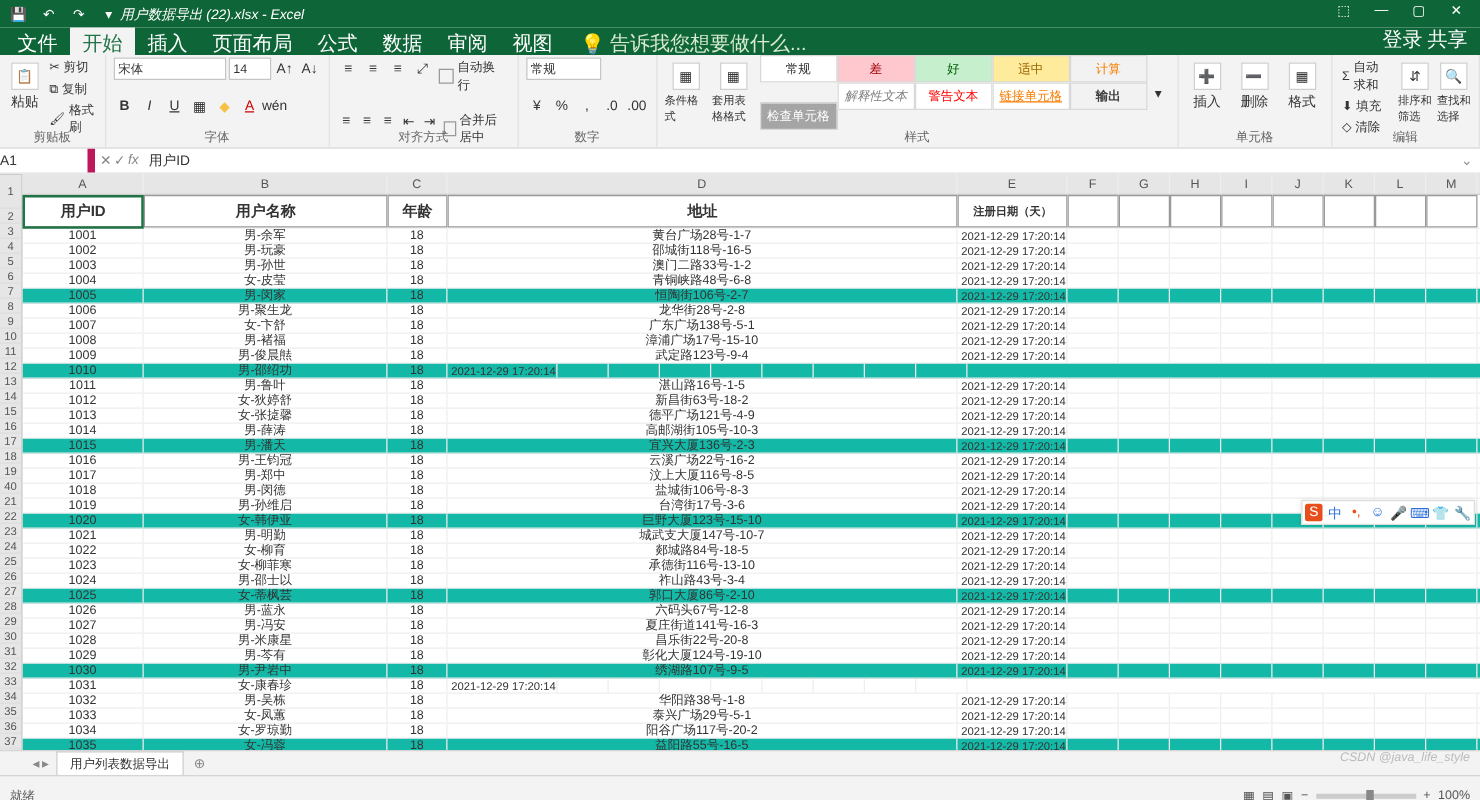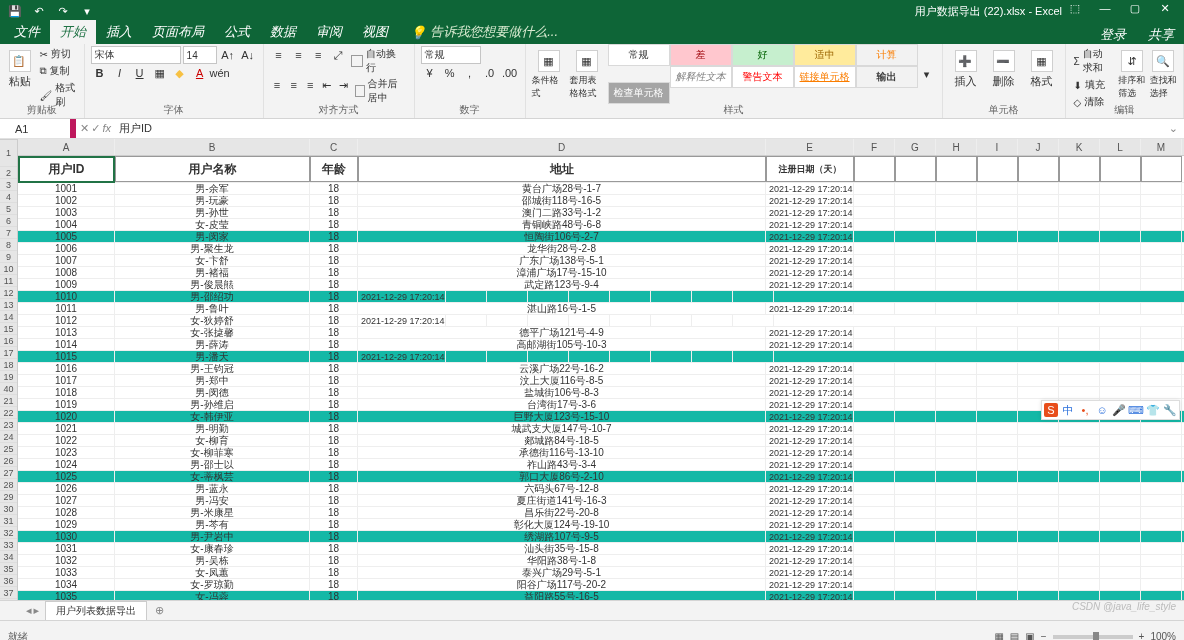--- a/index.html
+++ b/index.html
@@ -1,54 +1,54 @@
 <!DOCTYPE html>
 <html><head>
 <meta charset="utf-8">
 <style>
 * { margin:0; padding:0; box-sizing:border-box; font-family:"Microsoft YaHei","SimSun",Arial,sans-serif; }
 body { background:#fff; width:1184px; height:640px; overflow:hidden; font-size:11px; color:#333; position:relative;}
 .titlebar { background:#0e6537; height:22px; display:flex; align-items:center; color:#fff; padding:0 6px; }
 .titlebar .qat { display:flex; gap:6px; align-items:center;}
 .titlebar .qat .btn { width:18px; height:18px; display:flex; align-items:center; justify-content:center; color:#fff;}
-.titlebar .title { flex:1; text-align:right; font-size:11px;}
+.titlebar .title { flex:1; text-align:left; font-size:11px;font-style:italic;}
 .titlebar .wincontrols { display:flex; gap:4px;}
 .titlebar .wincontrols .wc { width:26px; height:18px; text-align:center;}
-.ribbon-tabs { background:#0e6537; height:22px; display:flex; align-items:flex-end; padding-left:4px; color:#fff; font-size:13px;font-style:italic;}
+.ribbon-tabs { background:#0e6537; height:22px; display:flex; align-items:flex-start; padding-left:4px; color:#fff; font-size:16px;}
 .ribbon-tabs .tab { padding:3px 10px; cursor:pointer;}
 .ribbon-tabs .tab.active { background:#f3f3f3; color:#217346; }
 .ribbon-tabs .tell { margin-left:6px; display:flex; align-items:center; gap:4px; padding:3px 6px; color:#d8ead0;}
-.ribbon-tabs .right { margin-left:auto; display:flex; gap:22px; padding-right:10px;}
+.ribbon-tabs .right { margin-left:auto; display:flex; gap:4px; padding-right:10px;}
 .ribbon { background:#f3f3f3; height:75px; border-bottom:1px solid #d4d4d4; display:flex; font-size:11px;}
 .group { border-right:1px solid #e1e1e1; padding:2px 6px 0 6px; display:flex; flex-direction:column; align-items:center; }
 .group .body { display:flex; gap:4px; height:56px; align-items:flex-start;}
 .group .label { font-size:10px; color:#666; text-align:center; width:100%; padding:1px 0;}
 .bigbtn { display:flex; flex-direction:column; align-items:center; width:34px; gap:2px; padding-top:4px;}
 .bigbtn .ic { width:22px; height:22px; background:#fff; border:1px solid #cfcfcf; display:flex; align-items:center; justify-content:center;}
 .smallbtns { display:flex; flex-direction:column; gap:1px; font-size:10px;}
 .smallbtns div{ display:flex; align-items:center; gap:3px; padding:1px 2px;}
 .sq { width:12px; height:12px; border:1px solid #999; display:inline-block;}
-.fontsel { display:flex; flex-direction:column; gap:0;}
+.fontsel { display:flex; flex-direction:column; gap:12px;}
 .fontsel .row { display:flex; gap:2px;}
 .combo { background:#fff; border:1px solid #c5c5c5; height:18px; font-size:10px; padding:0 3px; display:flex; align-items:center;}
 .iconbtn { width:18px; height:18px; border:1px solid transparent; display:flex; align-items:center; justify-content:center; font-size:11px;}
 .styles-gal { display:flex; height:56px; align-items:center;}
 .style-cell { border:1px solid #d9d9d9; padding:2px 4px; font-size:10px; width:62px; height:22px; display:flex; align-items:center; justify-content:center; background:#fff;}
 .style-cell.norm { background:#fff;}
 .style-cell.bad { color:#9c0006; background:#ffc7ce;}
 .style-cell.good { color:#006100; background:#c6efce;}
 .style-cell.neutral { color:#9c6500; background:#ffeb9c;}
 .style-cell.calc { color:#fa7d00; background:#f2f2f2;}
 .style-cell.check { background:#a5a5a5; color:#fff;margin-top:16px;}
 .style-cell.explain { color:#7f7f7f; font-style:italic;}
 .style-cell.warn { color:#ff0000;}
 .style-cell.link { color:#fa7d00; text-decoration:underline;}
 .style-cell.output { background:#f2f2f2; color:#3f3f3f; font-weight:bold;}
 .namebox-bar { height:20px; background:#fff; border-bottom:1px solid #e1e1e1; display:flex; align-items:center; font-size:11px;}
-.namebox { width:76px; border-right:6px solid #be185d; padding:0 15px; height:100%; display:flex; align-items:center;}
+.namebox { width:76px; border-right:6px solid #be185d; padding:0 0; height:100%; display:flex; align-items:center;}
 .fxbtns { display:flex; gap:2px; padding:0 4px; color:#888;}
 .formula { flex:1; padding:0 4px;}
 .sheet-area { position:relative; height:461px; overflow:hidden; display:flex;}
 .rowhdrs { width:18px; background:#e6e6e6; border-right:1px solid #ccc;}
 .colhdrs-row { height:17px; display:flex; background:#e6e6e6; border-bottom:1px solid #ccc; font-size:10px; color:#555;}
 .rowhdr { height:12px; border-bottom:1px solid #ddd; font-size:9px; text-align:center; color:#555; line-height:12px;}
 .rowhdr.tall { height:27px; line-height:27px;}
 .corner { width:18px; height:17px; background:#e6e6e6; border-right:1px solid #ccc; border-bottom:1px solid #ccc;}
 .grid { flex:1; overflow:hidden;}
 .colhdr { border-right:1px solid #ddd; text-align:center; line-height:17px;}
@@ -540,20 +540,21 @@
           <div class="cell cI"></div>
           <div class="cell cJ"></div>
           <div class="cell cK"></div>
           <div class="cell cL"></div>
           <div class="cell cM"></div>
         </div>
         <div class="datarow">
           <div class="cell cA">1012</div>
           <div class="cell cB">女-狄婷舒</div>
           <div class="cell cC">18</div>
+          <div class="cell cD">新昌街63号-18-2</div>
           <div class="cell cE">2021-12-29 17:20:14</div>
           <div class="cell cF"></div>
           <div class="cell cG"></div>
           <div class="cell cH"></div>
           <div class="cell cI"></div>
           <div class="cell cJ"></div>
           <div class="cell cK"></div>
           <div class="cell cL"></div>
           <div class="cell cM"></div>
         </div>
@@ -584,20 +585,21 @@
           <div class="cell cI"></div>
           <div class="cell cJ"></div>
           <div class="cell cK"></div>
           <div class="cell cL"></div>
           <div class="cell cM"></div>
         </div>
         <div class="datarow hl">
           <div class="cell cA">1015</div>
           <div class="cell cB">男-潘天</div>
           <div class="cell cC">18</div>
+          <div class="cell cD">宜兴大厦136号-2-3</div>
           <div class="cell cE">2021-12-29 17:20:14</div>
           <div class="cell cF"></div>
           <div class="cell cG"></div>
           <div class="cell cH"></div>
           <div class="cell cI"></div>
           <div class="cell cJ"></div>
           <div class="cell cK"></div>
           <div class="cell cL"></div>
           <div class="cell cM"></div>
         </div>
@@ -823,21 +825,20 @@
           <div class="cell cI"></div>
           <div class="cell cJ"></div>
           <div class="cell cK"></div>
           <div class="cell cL"></div>
           <div class="cell cM"></div>
         </div>
         <div class="datarow">
           <div class="cell cA">1031</div>
           <div class="cell cB">女-康春珍</div>
           <div class="cell cC">18</div>
-          <div class="cell cD">汕头街35号-15-8</div>
           <div class="cell cE">2021-12-29 17:20:14</div>
           <div class="cell cF"></div>
           <div class="cell cG"></div>
           <div class="cell cH"></div>
           <div class="cell cI"></div>
           <div class="cell cJ"></div>
           <div class="cell cK"></div>
           <div class="cell cL"></div>
           <div class="cell cM"></div>
         </div>

